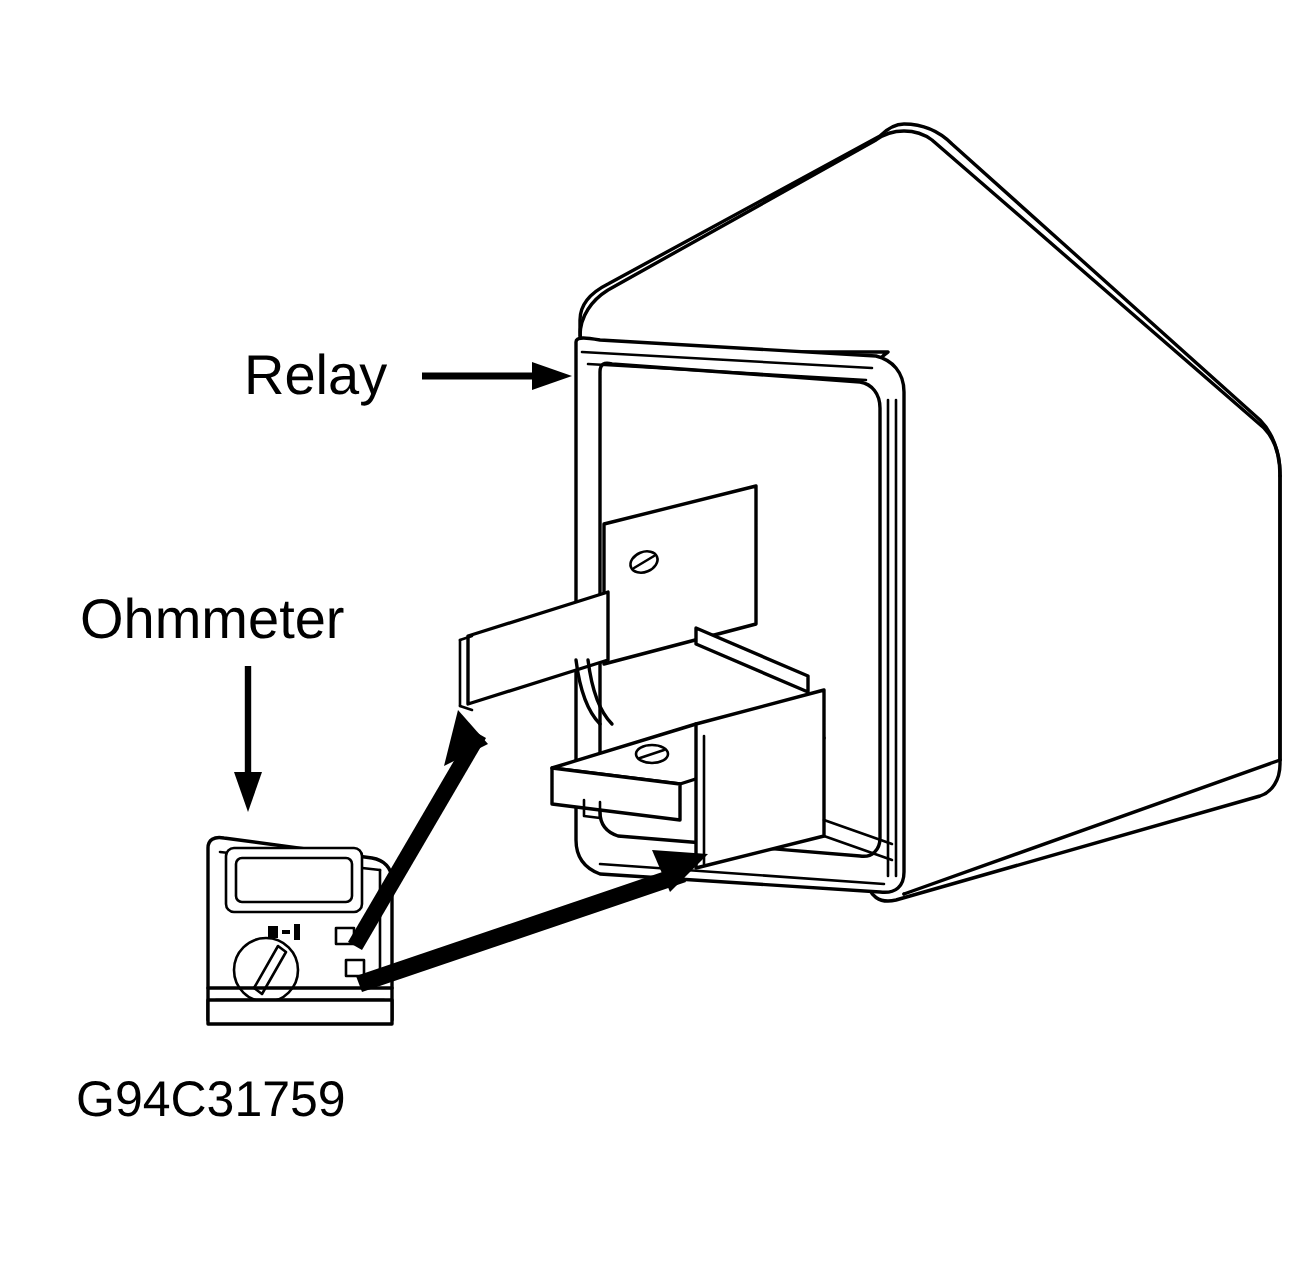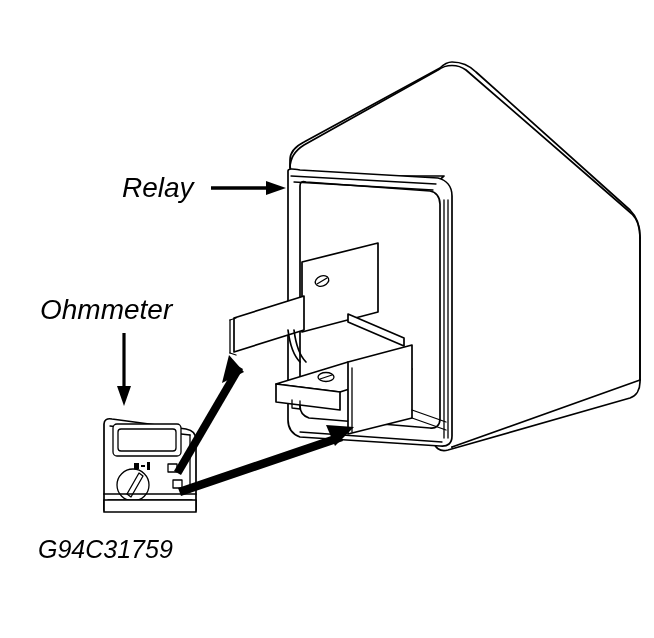--- a/index.html
+++ b/index.html
@@ -12,21 +12,20 @@
     width: 654px;
     height: 638px;
     font-family: "Liberation Sans", sans-serif;
     overflow: hidden;
   }
   #diagram-root {
     position: relative;
     width: 654px;
     height: 500px;
     background: #ffffff;
-    font-style: italic;
   }
   #diagram-svg {
     position: absolute;
     top: 0;
     left: 0;
     width: 654px;
     height: 638px;
   }
   .label-text {
     font-family: "Liberation Sans", sans-serif;

